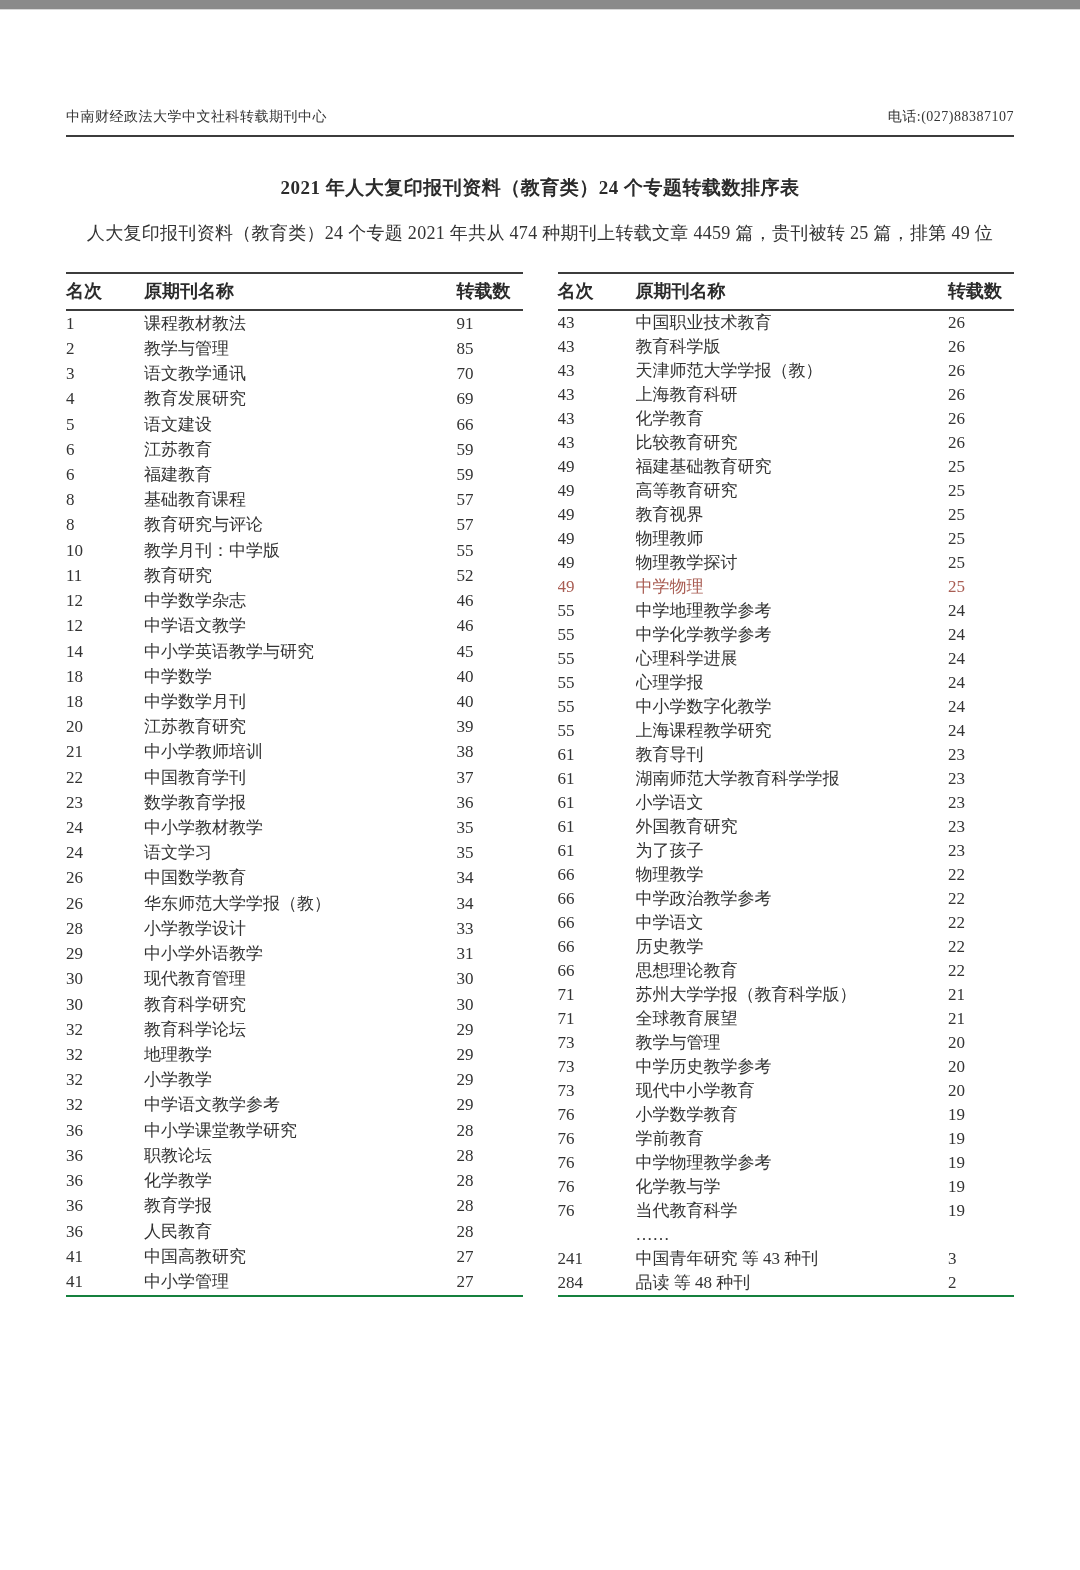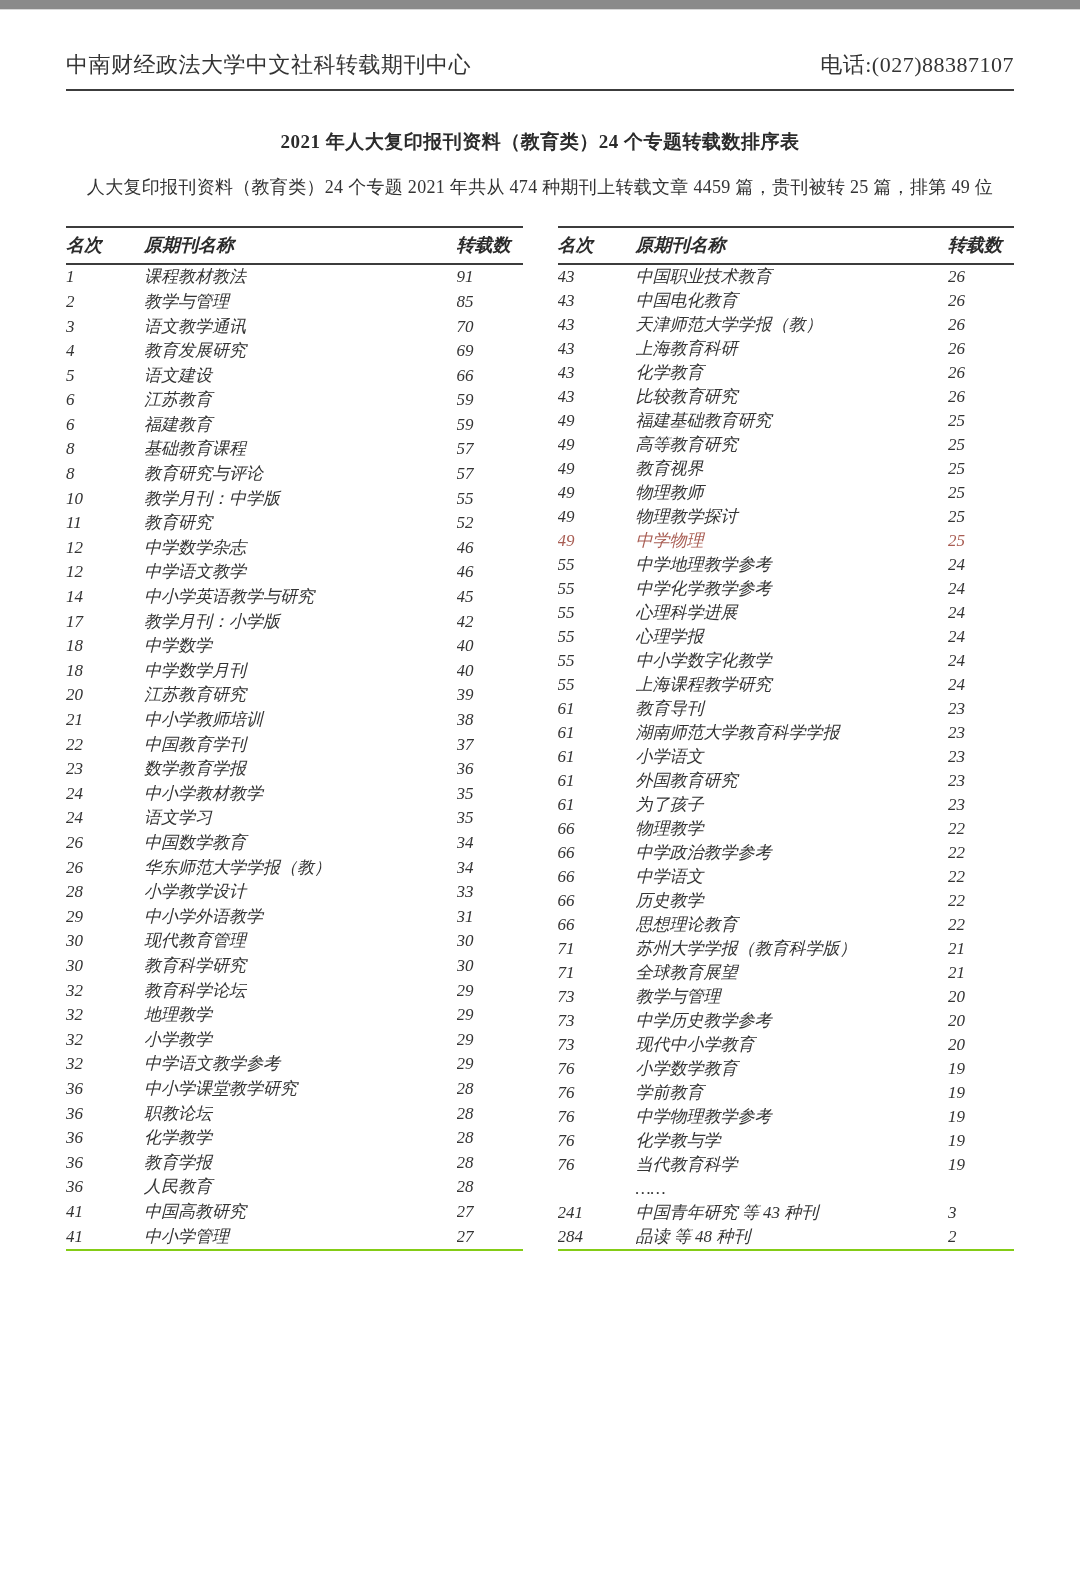--- a/index.html
+++ b/index.html
@@ -13,25 +13,25 @@
   }
   .top-bar {
     width: 100%; height: 9px;
     background: #8a8a8a;
     border-bottom: 1px solid #d8d8d8;
   }
   .page {
     padding: 0 66px;
   }
   .doc-header {
-    margin-top: 40px;
+    margin-top: 98px;
     display: flex;
     justify-content: space-between;
     align-items: flex-end;
-    font-size: 22px;
+    font-size: 14px;
     letter-spacing: 0.5px;
     padding-bottom: 9px;
     border-bottom: 2px solid #3c3c3c;
     color: #333333;
   }
   .doc-title {
     margin-top: 38px;
     text-align: center;
     font-size: 19px;
     font-weight: bold;
@@ -47,23 +47,22 @@
   }
   .tables-wrap {
     margin-top: 27px;
     display: flex;
     gap: 35px;
   }
   table.rank-table {
     flex: 1;
     border-collapse: collapse;
     border-top: 2px solid #3c3c3c;
-    border-bottom: 2px solid #84cc16;
+    border-bottom: 2px solid #15803d;
     table-layout: fixed;
-    font-style: italic;
   }
   table.rank-table col.col-rank  { width: 78px; }
   table.rank-table col.col-count { width: 66px; }
   table.rank-table th {
     text-align: left;
     font-size: 18px;
     font-weight: bold;
     padding: 5px 0 6px 0;
     border-bottom: 2px solid #3c3c3c;
     color: #2b2b2b;
@@ -177,25 +176,20 @@
             <td>12</td>
             <td>中学语文教学</td>
             <td>46</td>
           </tr>
           <tr>
             <td>14</td>
             <td>中小学英语教学与研究</td>
             <td>45</td>
           </tr>
           <tr>
-            <td>17</td>
-            <td>教学月刊：小学版</td>
-            <td>42</td>
-          </tr>
-          <tr>
             <td>18</td>
             <td>中学数学</td>
             <td>40</td>
           </tr>
           <tr>
             <td>18</td>
             <td>中学数学月刊</td>
             <td>40</td>
           </tr>
           <tr>
@@ -330,21 +324,21 @@
         </tr>
       </thead>
       <tbody>
           <tr>
             <td>43</td>
             <td>中国职业技术教育</td>
             <td>26</td>
           </tr>
           <tr>
             <td>43</td>
-            <td>中国电化教育</td>
+            <td>教育科学版</td>
             <td>26</td>
           </tr>
           <tr>
             <td>43</td>
             <td>天津师范大学学报（教）</td>
             <td>26</td>
           </tr>
           <tr>
             <td>43</td>
             <td>上海教育科研</td>

